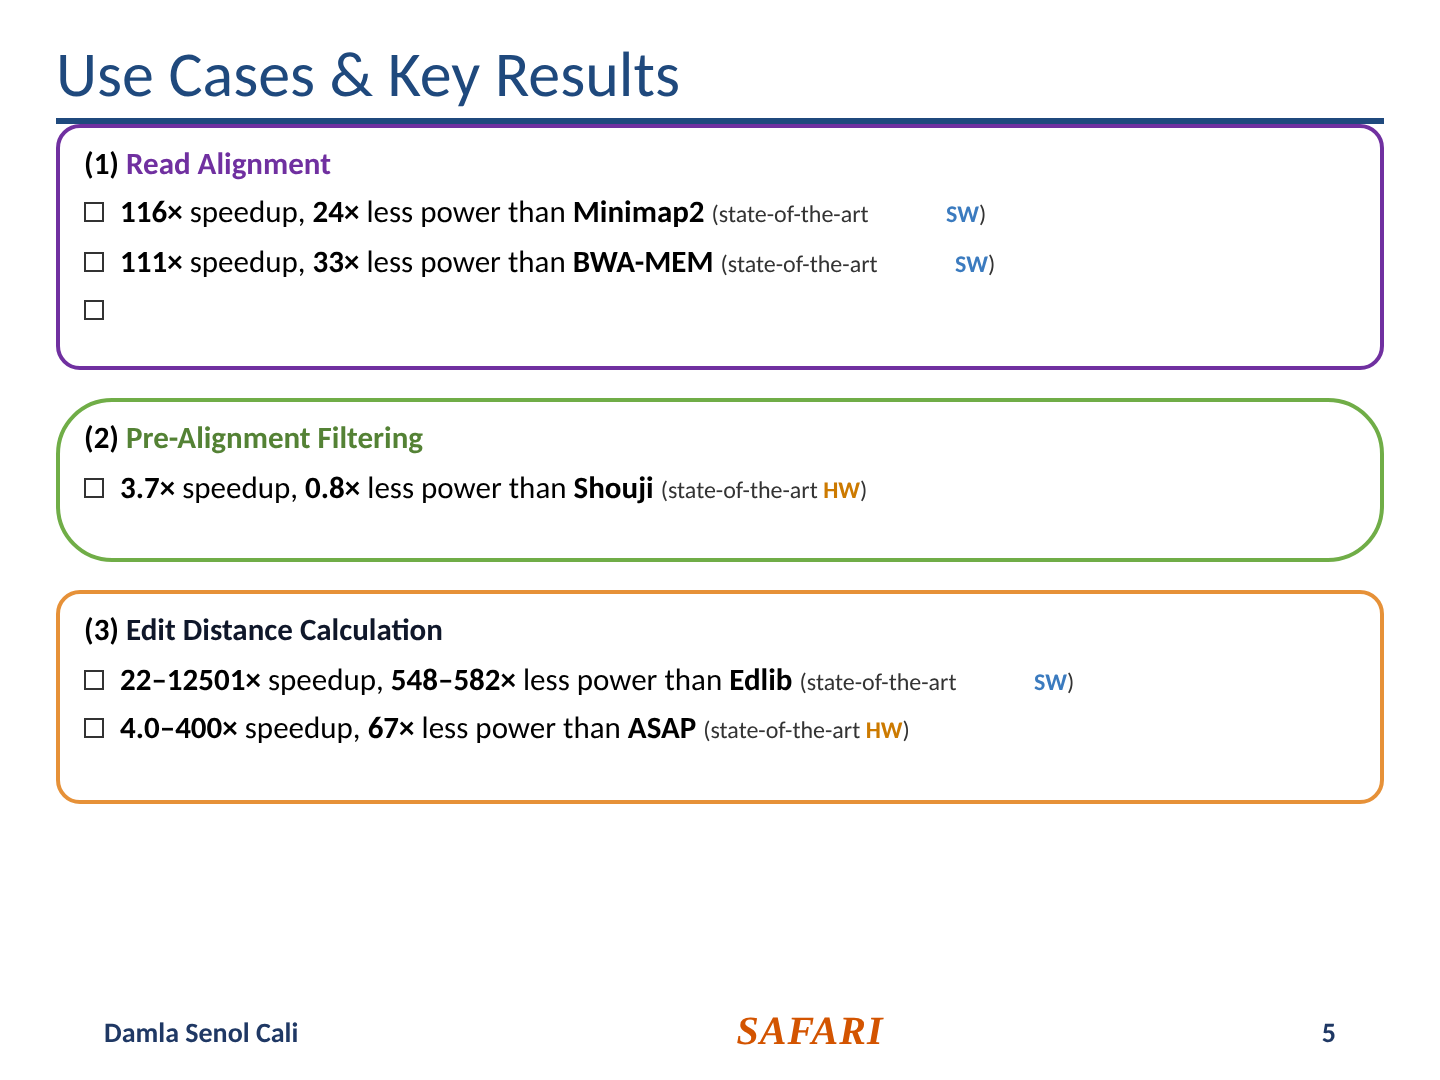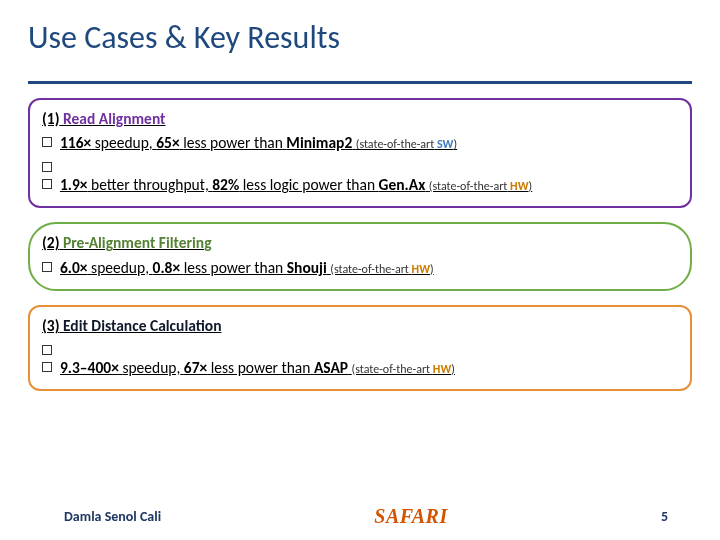--- a/index.html
+++ b/index.html
@@ -9,32 +9,30 @@
     background: #fff;
     font-family: Calibri, 'Segoe UI', Arial, sans-serif;
     color: #000;
     position: relative;
     padding: 18px 28px 0 28px;
   }
   .title {
     font-size: 32px;
     font-weight: 400;
     color: #1f497d;
-    padding-bottom: 24px;
+    padding-bottom: 2px;
     border-bottom: 3px solid #1f497d;
-    margin-bottom: 14px;
   }
   .card {
     border: 2px solid;
     border-radius: 12px;
-    padding: 8px 12px 10px 12px;
+    padding: 8px 12px 23px 12px;
     margin-bottom: 14px;
     font-size: 15.5px;
     line-height: 1.45;
-    text-decoration: underline;
   }
   .card.purple { border-color: #7030a0; }
   .card.green  { border-color: #70ad47; border-radius: 28px; }
   .card.orange { border-color: #e69138; }
   .card-head { font-weight: 700; }
   .card-head .num { color: #000; }
   .card.purple .card-head .name { color: #7030a0; }
   .card.green  .card-head .name { color: #548235; }
   .card.orange .card-head .name { color: #0f172a; }
   .row { display: flex; align-items: flex-start; margin-top: 2px; }
@@ -43,25 +41,25 @@
     border: 1.5px solid #333;
     margin-top: 5px;
     margin-right: 8px;
     flex-shrink: 0;
   }
   .txt b { font-weight: 700; text-align: center; }
   .tag {
     font-size: 12px;
     color: #333;
   }
-  .tag .sw { color: #3b7bbf; font-weight: 600; }
+  .tag .sw { color: #3b7bbf; font-weight: 600; margin-left: 36px; }
   .tag .hw { color: #cc7a00; font-weight: 600; }
   .footer {
     position: absolute;
-    left: 12px; right: 0; bottom: 12px;
+    left: 0; right: 0; bottom: 12px;
     display: flex;
     align-items: center;
     justify-content: space-between;
     padding: 0 52px;
     font-size: 14px;
   }
   .author { font-weight: 700; color: #1f3864; }
   .logo {
     font-family: Georgia, 'Times New Roman', serif;
     font-weight: 700;
@@ -78,53 +76,54 @@
 
 <div class="title">Use Cases &amp; Key Results</div>
 
 <div class="card purple">
   <div class="card-head">
     <span class="num">(1)</span>
     <span class="name">Read Alignment</span>
   </div>
   <div class="row">
       <div class="sq"></div>
-      <div class="txt"><b>116×</b> <span>speedup,</span> <b>65×</b> <span>less power than</span> <b>Minimap2</b> <span class="tag"><span>(state-of-the-art</span> <span class="sw">SW</span><span>)</span></span></div>
+      <div class="txt"><b>116×</b> <span>speedup,</span> <b>24×</b> <span>less power than</span> <b>Minimap2</b> <span class="tag"><span>(state-of-the-art</span> <span class="sw">SW</span><span>)</span></span></div>
     </div>
   <div class="row">
       <div class="sq"></div>
+      <div class="txt"><b>111×</b> <span>speedup,</span> <b>33×</b> <span>less power than</span> <b>BWA-MEM</b> <span class="tag"><span>(state-of-the-art</span> <span class="sw">SW</span><span>)</span></span></div>
     </div>
   <div class="row">
       <div class="sq"></div>
-      <div class="txt"><b>1.9×</b> <span>better throughput,</span> <b>82%</b> <span>less logic power than</span> <b>Gen.Ax</b> <span class="tag"><span>(state-of-the-art</span> <span class="hw">HW</span><span>)</span></span></div>
     </div>
 </div>
 
 <div class="card green">
   <div class="card-head">
     <span class="num">(2)</span>
     <span class="name">Pre-Alignment Filtering</span>
   </div>
   <div class="row">
       <div class="sq"></div>
-      <div class="txt"><b>6.0×</b> <span>speedup,</span> <b>0.8×</b> <span>less power than</span> <b>Shouji</b> <span class="tag"><span>(state-of-the-art</span> <span class="hw">HW</span><span>)</span></span></div>
+      <div class="txt"><b>3.7×</b> <span>speedup,</span> <b>0.8×</b> <span>less power than</span> <b>Shouji</b> <span class="tag"><span>(state-of-the-art</span> <span class="hw">HW</span><span>)</span></span></div>
     </div>
 </div>
 
 <div class="card orange">
   <div class="card-head">
     <span class="num">(3)</span>
     <span class="name">Edit Distance Calculation</span>
   </div>
   <div class="row">
       <div class="sq"></div>
+      <div class="txt"><b>22–12501×</b> <span>speedup,</span> <b>548–582×</b> <span>less power than</span> <b>Edlib</b> <span class="tag"><span>(state-of-the-art</span> <span class="sw">SW</span><span>)</span></span></div>
     </div>
   <div class="row">
       <div class="sq"></div>
-      <div class="txt"><b>9.3–400×</b> <span>speedup,</span> <b>67×</b> <span>less power than</span> <b>ASAP</b> <span class="tag"><span>(state-of-the-art</span> <span class="hw">HW</span><span>)</span></span></div>
+      <div class="txt"><b>4.0–400×</b> <span>speedup,</span> <b>67×</b> <span>less power than</span> <b>ASAP</b> <span class="tag"><span>(state-of-the-art</span> <span class="hw">HW</span><span>)</span></span></div>
     </div>
 </div>
 
 <div class="footer">
   <div class="author">Damla Senol Cali</div>
   <div class="logo">SAFARI</div>
   <div class="pagenum">5</div>
 </div>
 
 </body></html>

